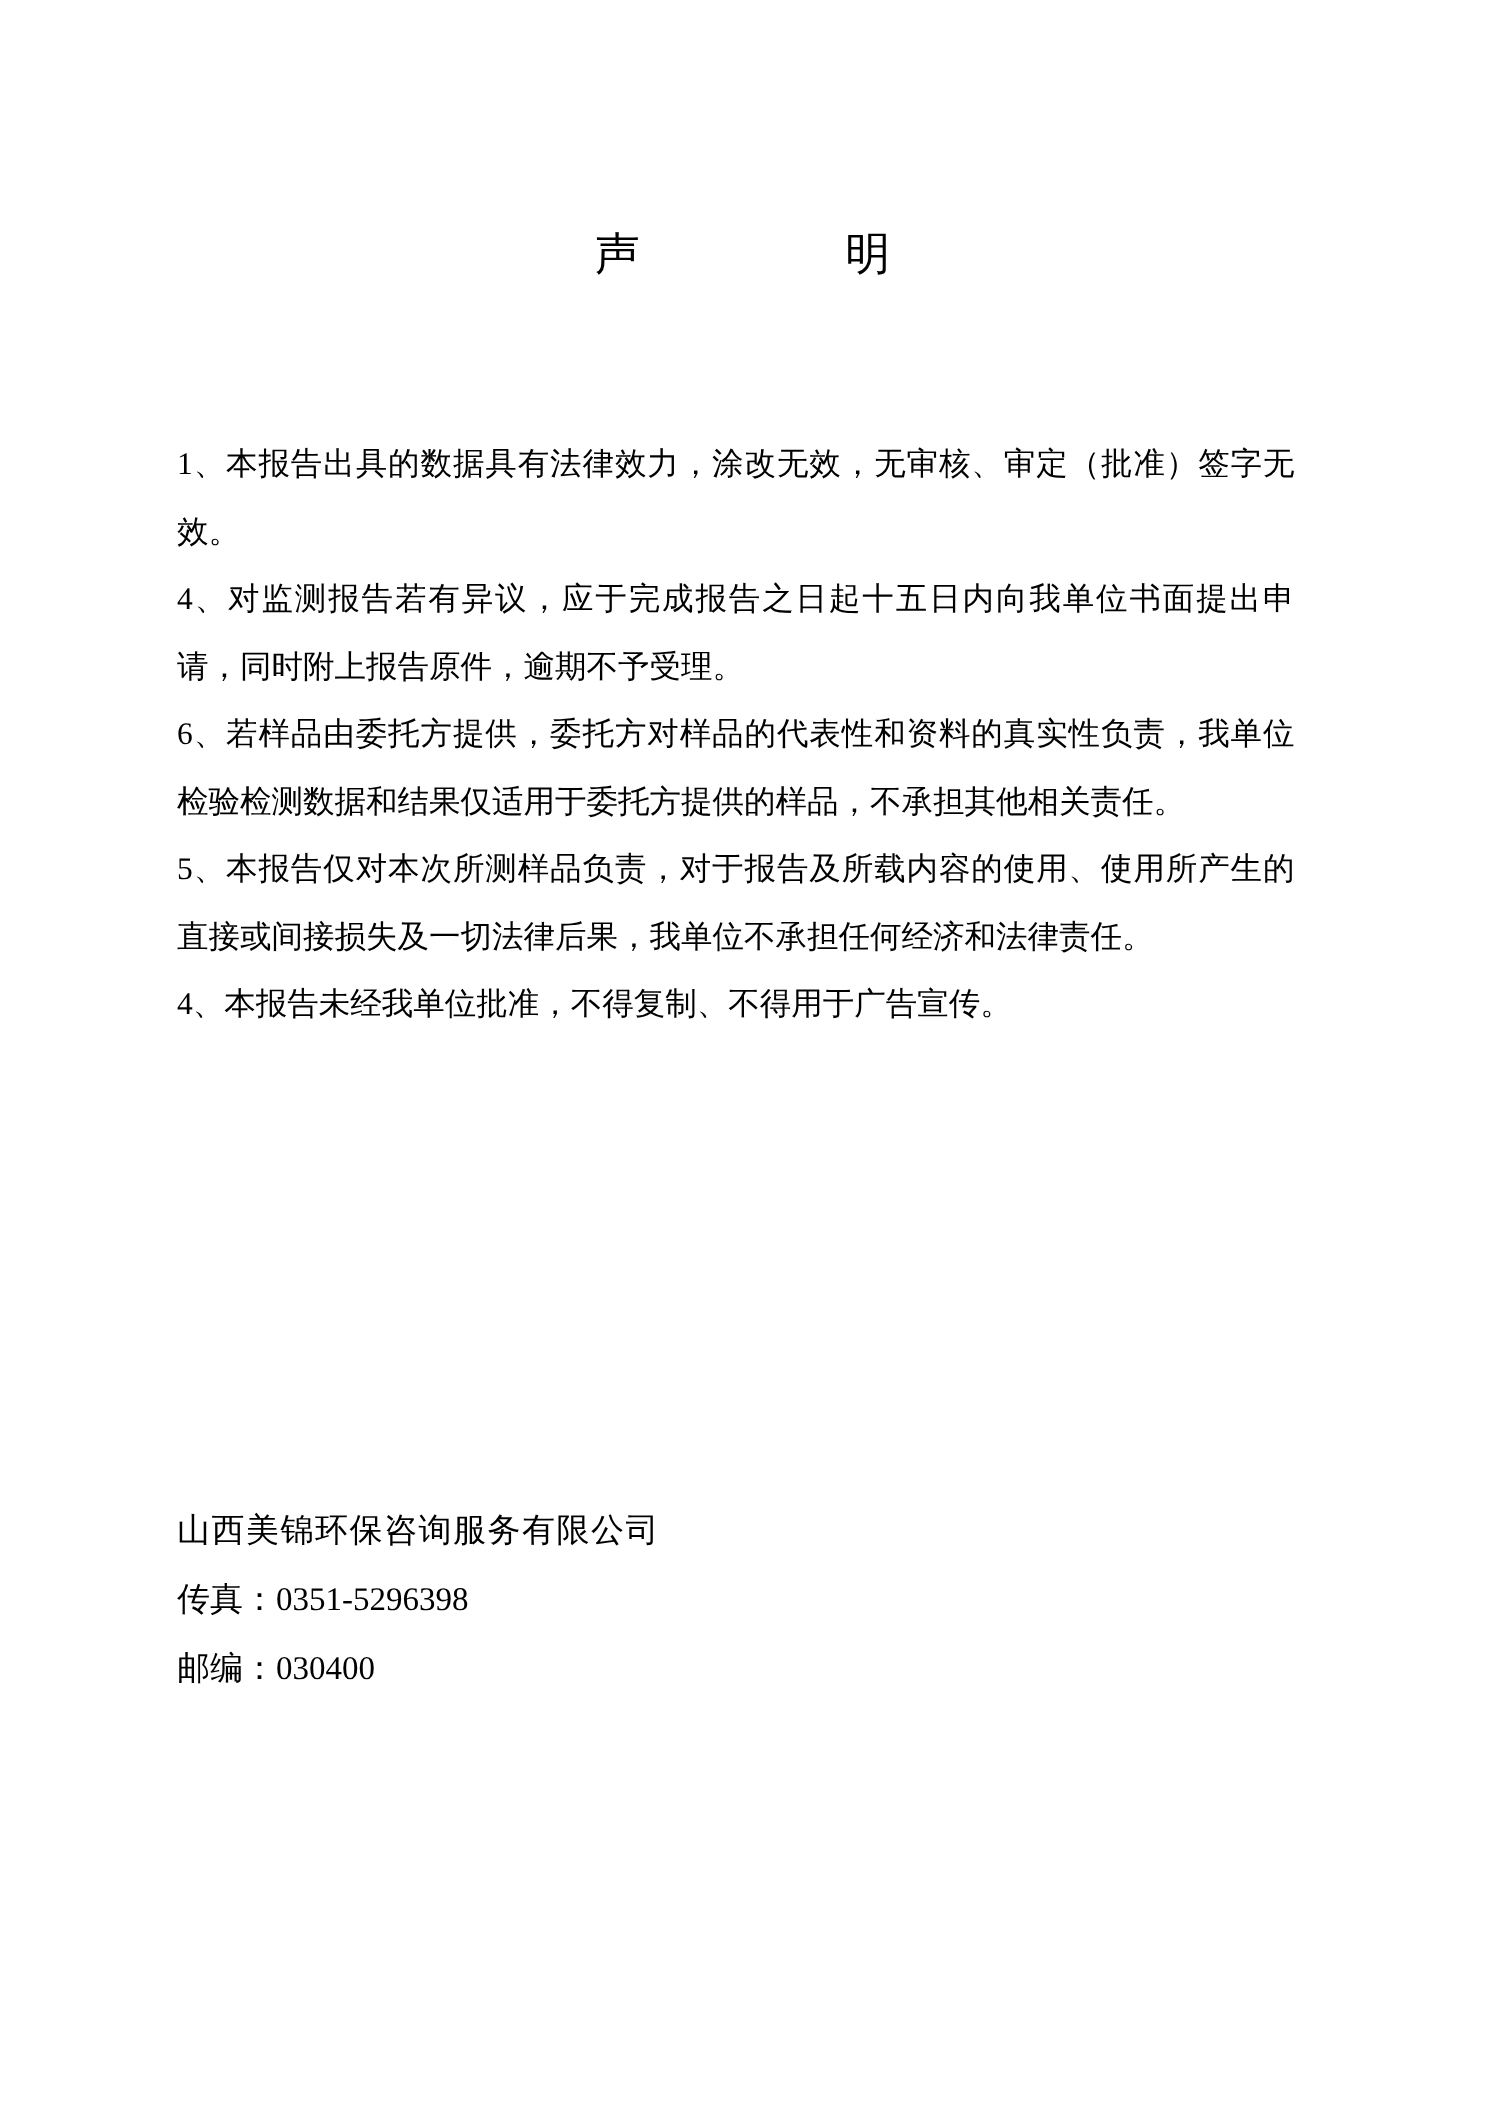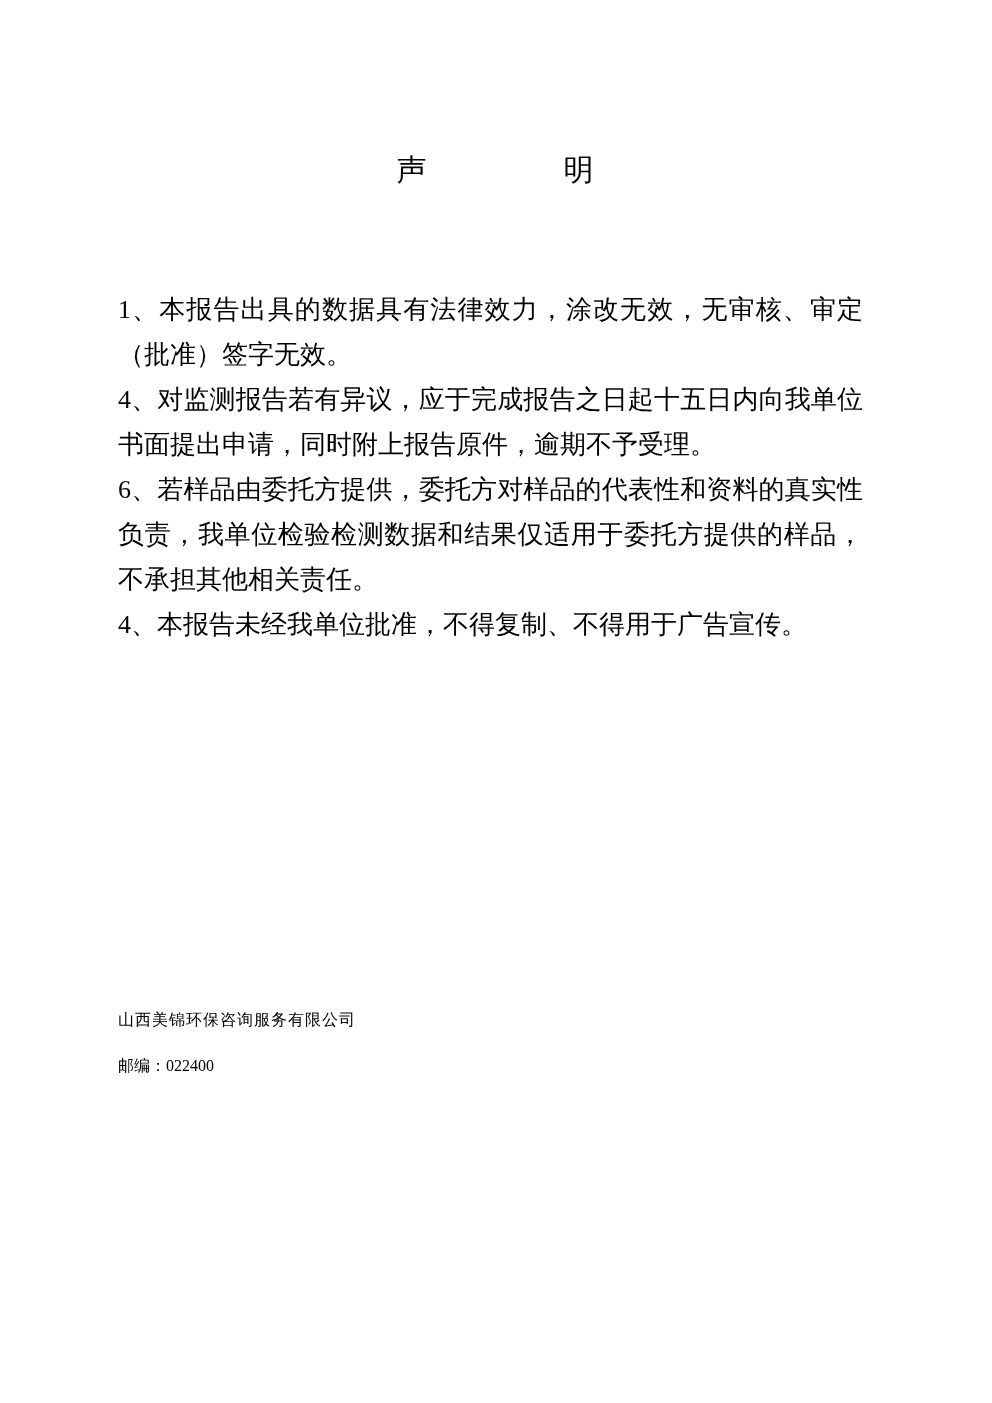--- a/index.html
+++ b/index.html
@@ -29,34 +29,34 @@
     font-size: 30px;
     line-height: 44px;
     letter-spacing: 2px;
     color: #000000;
   }
   .statements {
     position: absolute;
     top: 287px;
     left: 118px;
     width: 745px;
-    font-size: 26px;
+    font-size: 21px;
     line-height: 45px;
     color: #000000;
   }
   .statements p {
     text-align: justify;
     text-justify: inter-ideograph;
   }
   .footer {
     position: absolute;
     top: 997px;
     left: 118px;
     width: 745px;
-    font-size: 16px;
+    font-size: 22px;
     line-height: 46px;
     color: #000000;
   }
   .footer .company {
     letter-spacing: 1px;
   }
   .footer .contact-line { white-space: pre; }
 </style>
 </head>
 <body>
@@ -65,21 +65,23 @@
 
   <div class="title-row">
     <span>声</span>
     <span>明</span>
   </div>
 
   <div class="statements">
     <p>1、本报告出具的数据具有法律效力，涂改无效，无审核、审定（批准）签字无效。</p>
     <p>4、对监测报告若有异议，应于完成报告之日起十五日内向我单位书面提出申请，同时附上报告原件，逾期不予受理。</p>
     <p>6、若样品由委托方提供，委托方对样品的代表性和资料的真实性负责，我单位检验检测数据和结果仅适用于委托方提供的样品，不承担其他相关责任。</p>
+    <p>5、本报告仅对本次所测样品负责，对于报告及所载内容的使用、使用所产生的直接或间接损失及一切法律后果，我单位不承担任何经济和法律责任。</p>
     <p>4、本报告未经我单位批准，不得复制、不得用于广告宣传。</p>
   </div>
 
   <div class="footer">
     <div class="company">山西美锦环保咨询服务有限公司</div>
-    <div class="contact-line"><span>邮编：</span><span>022400</span></div>
+    <div class="contact-line"><span>传真：</span><span>0351-5296398</span></div>
+    <div class="contact-line"><span>邮编：</span><span>030400</span></div>
   </div>
 
 </div>
 
 </body></html>

